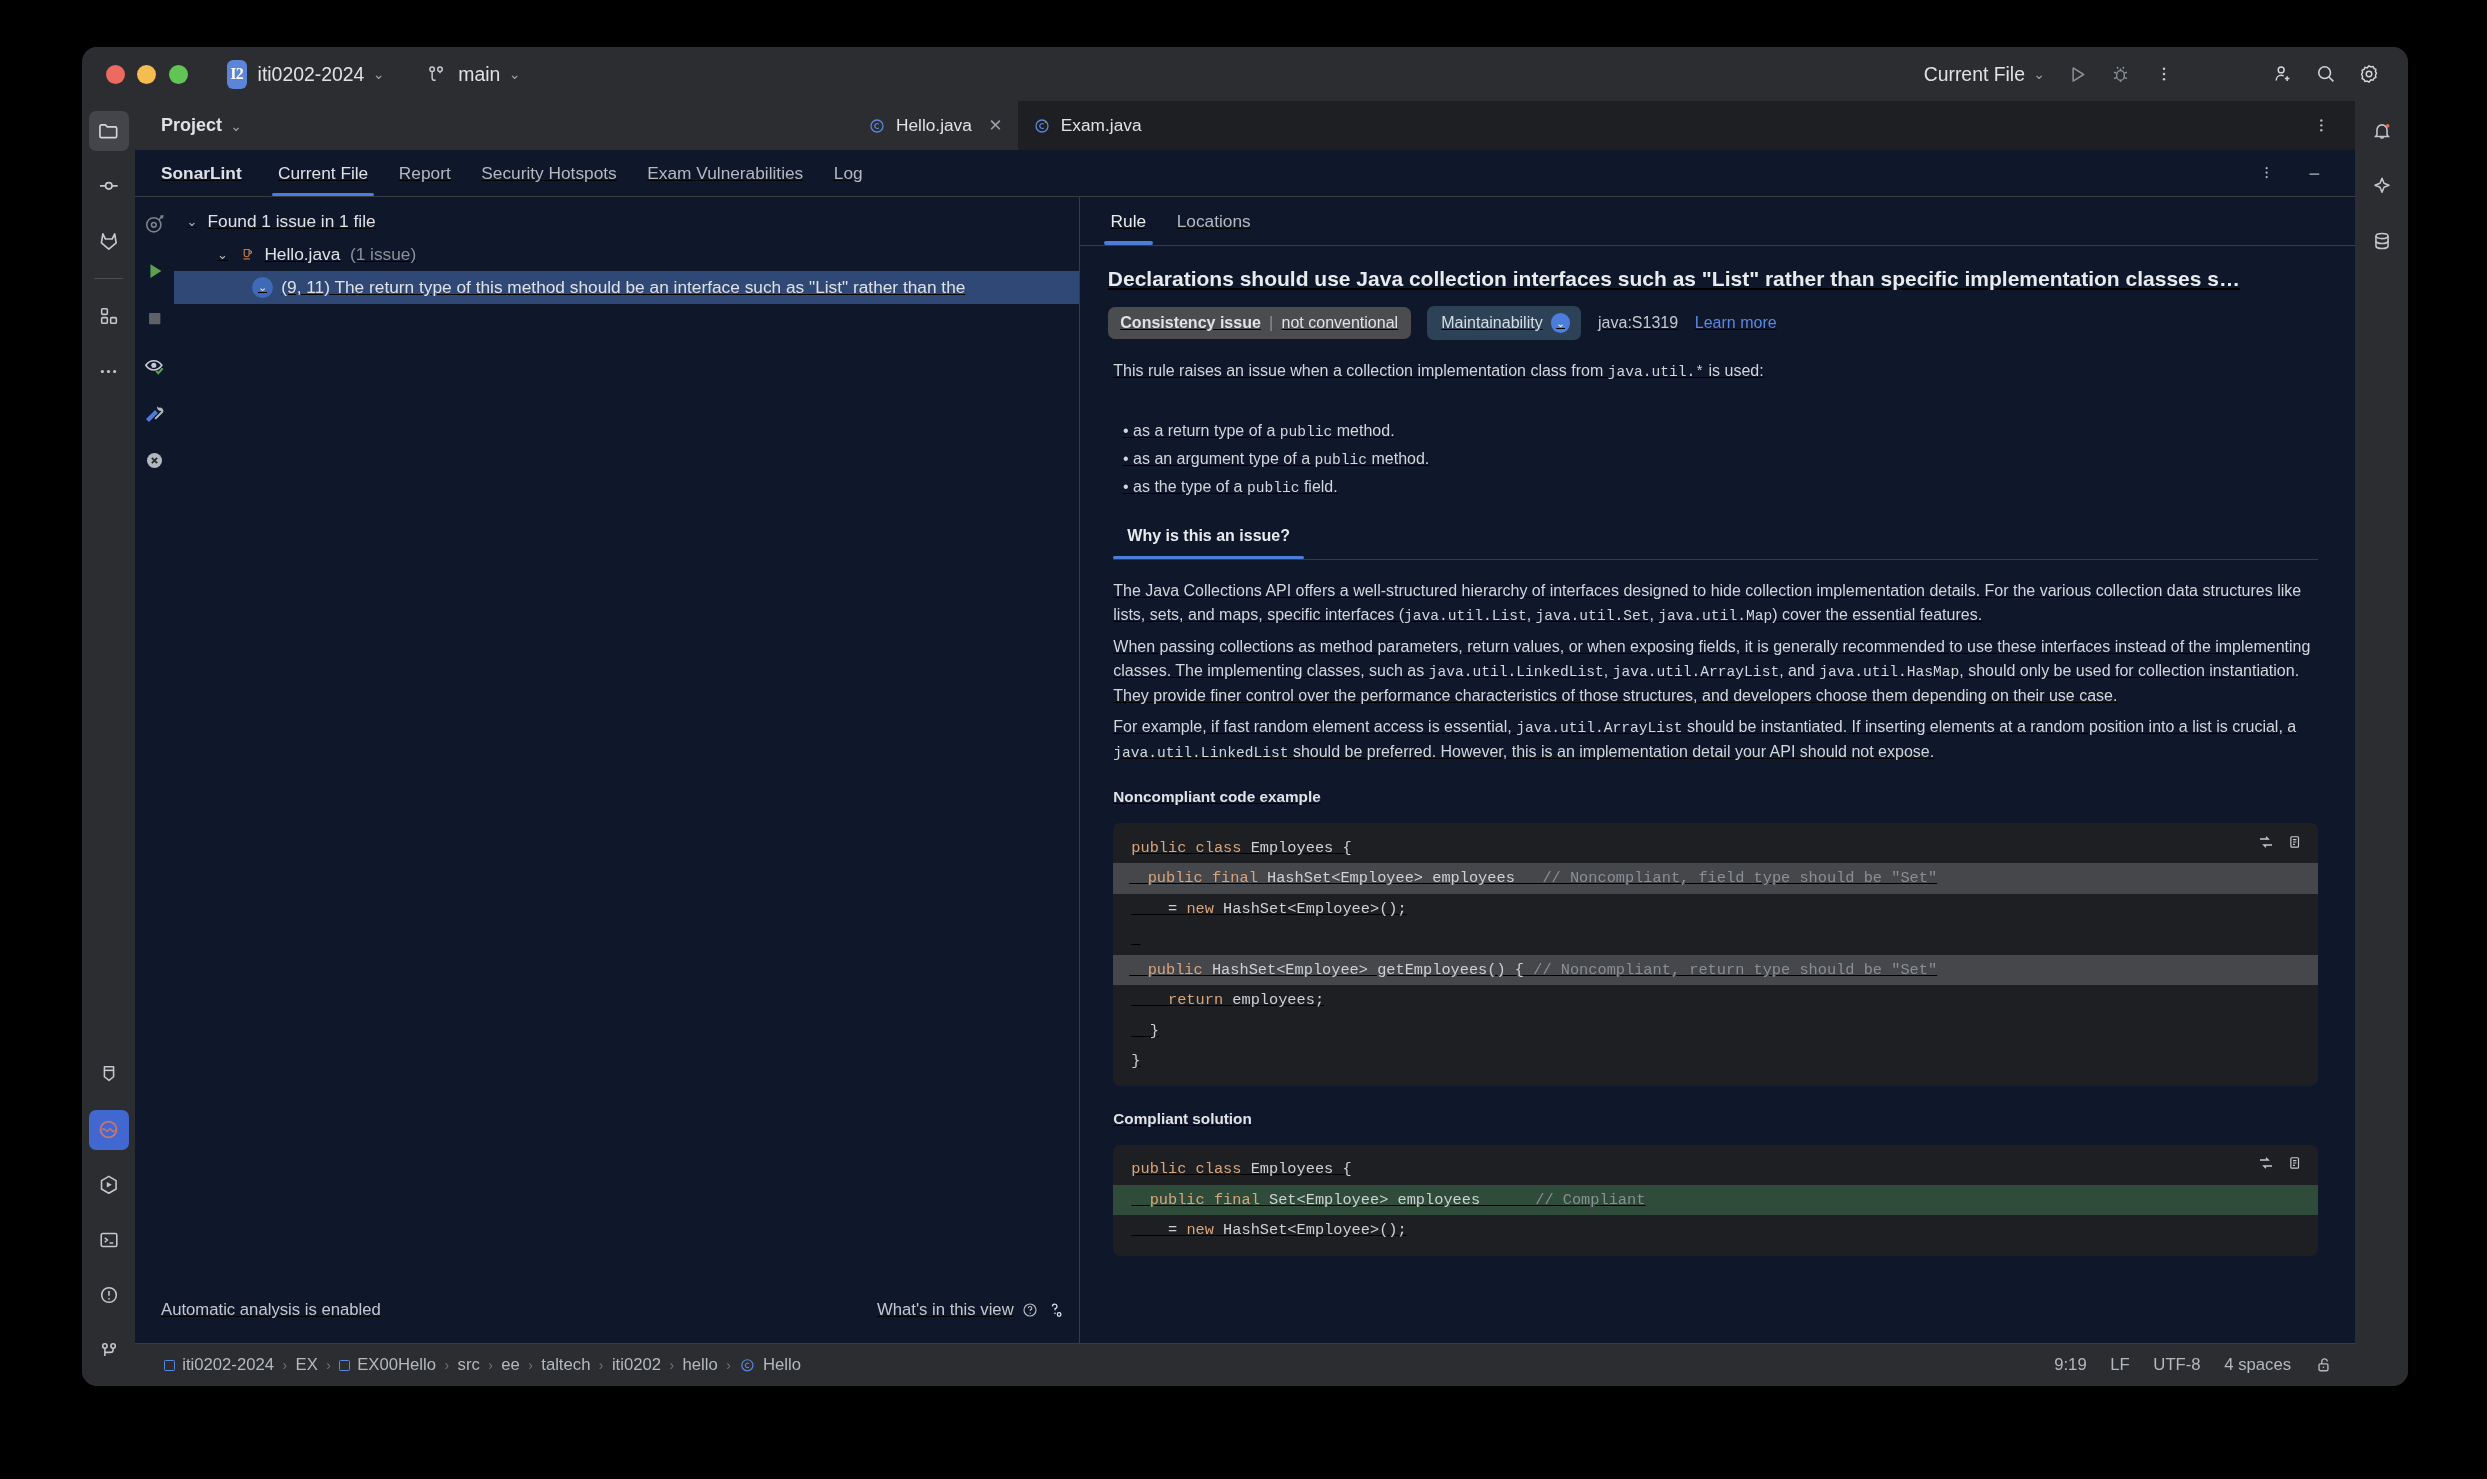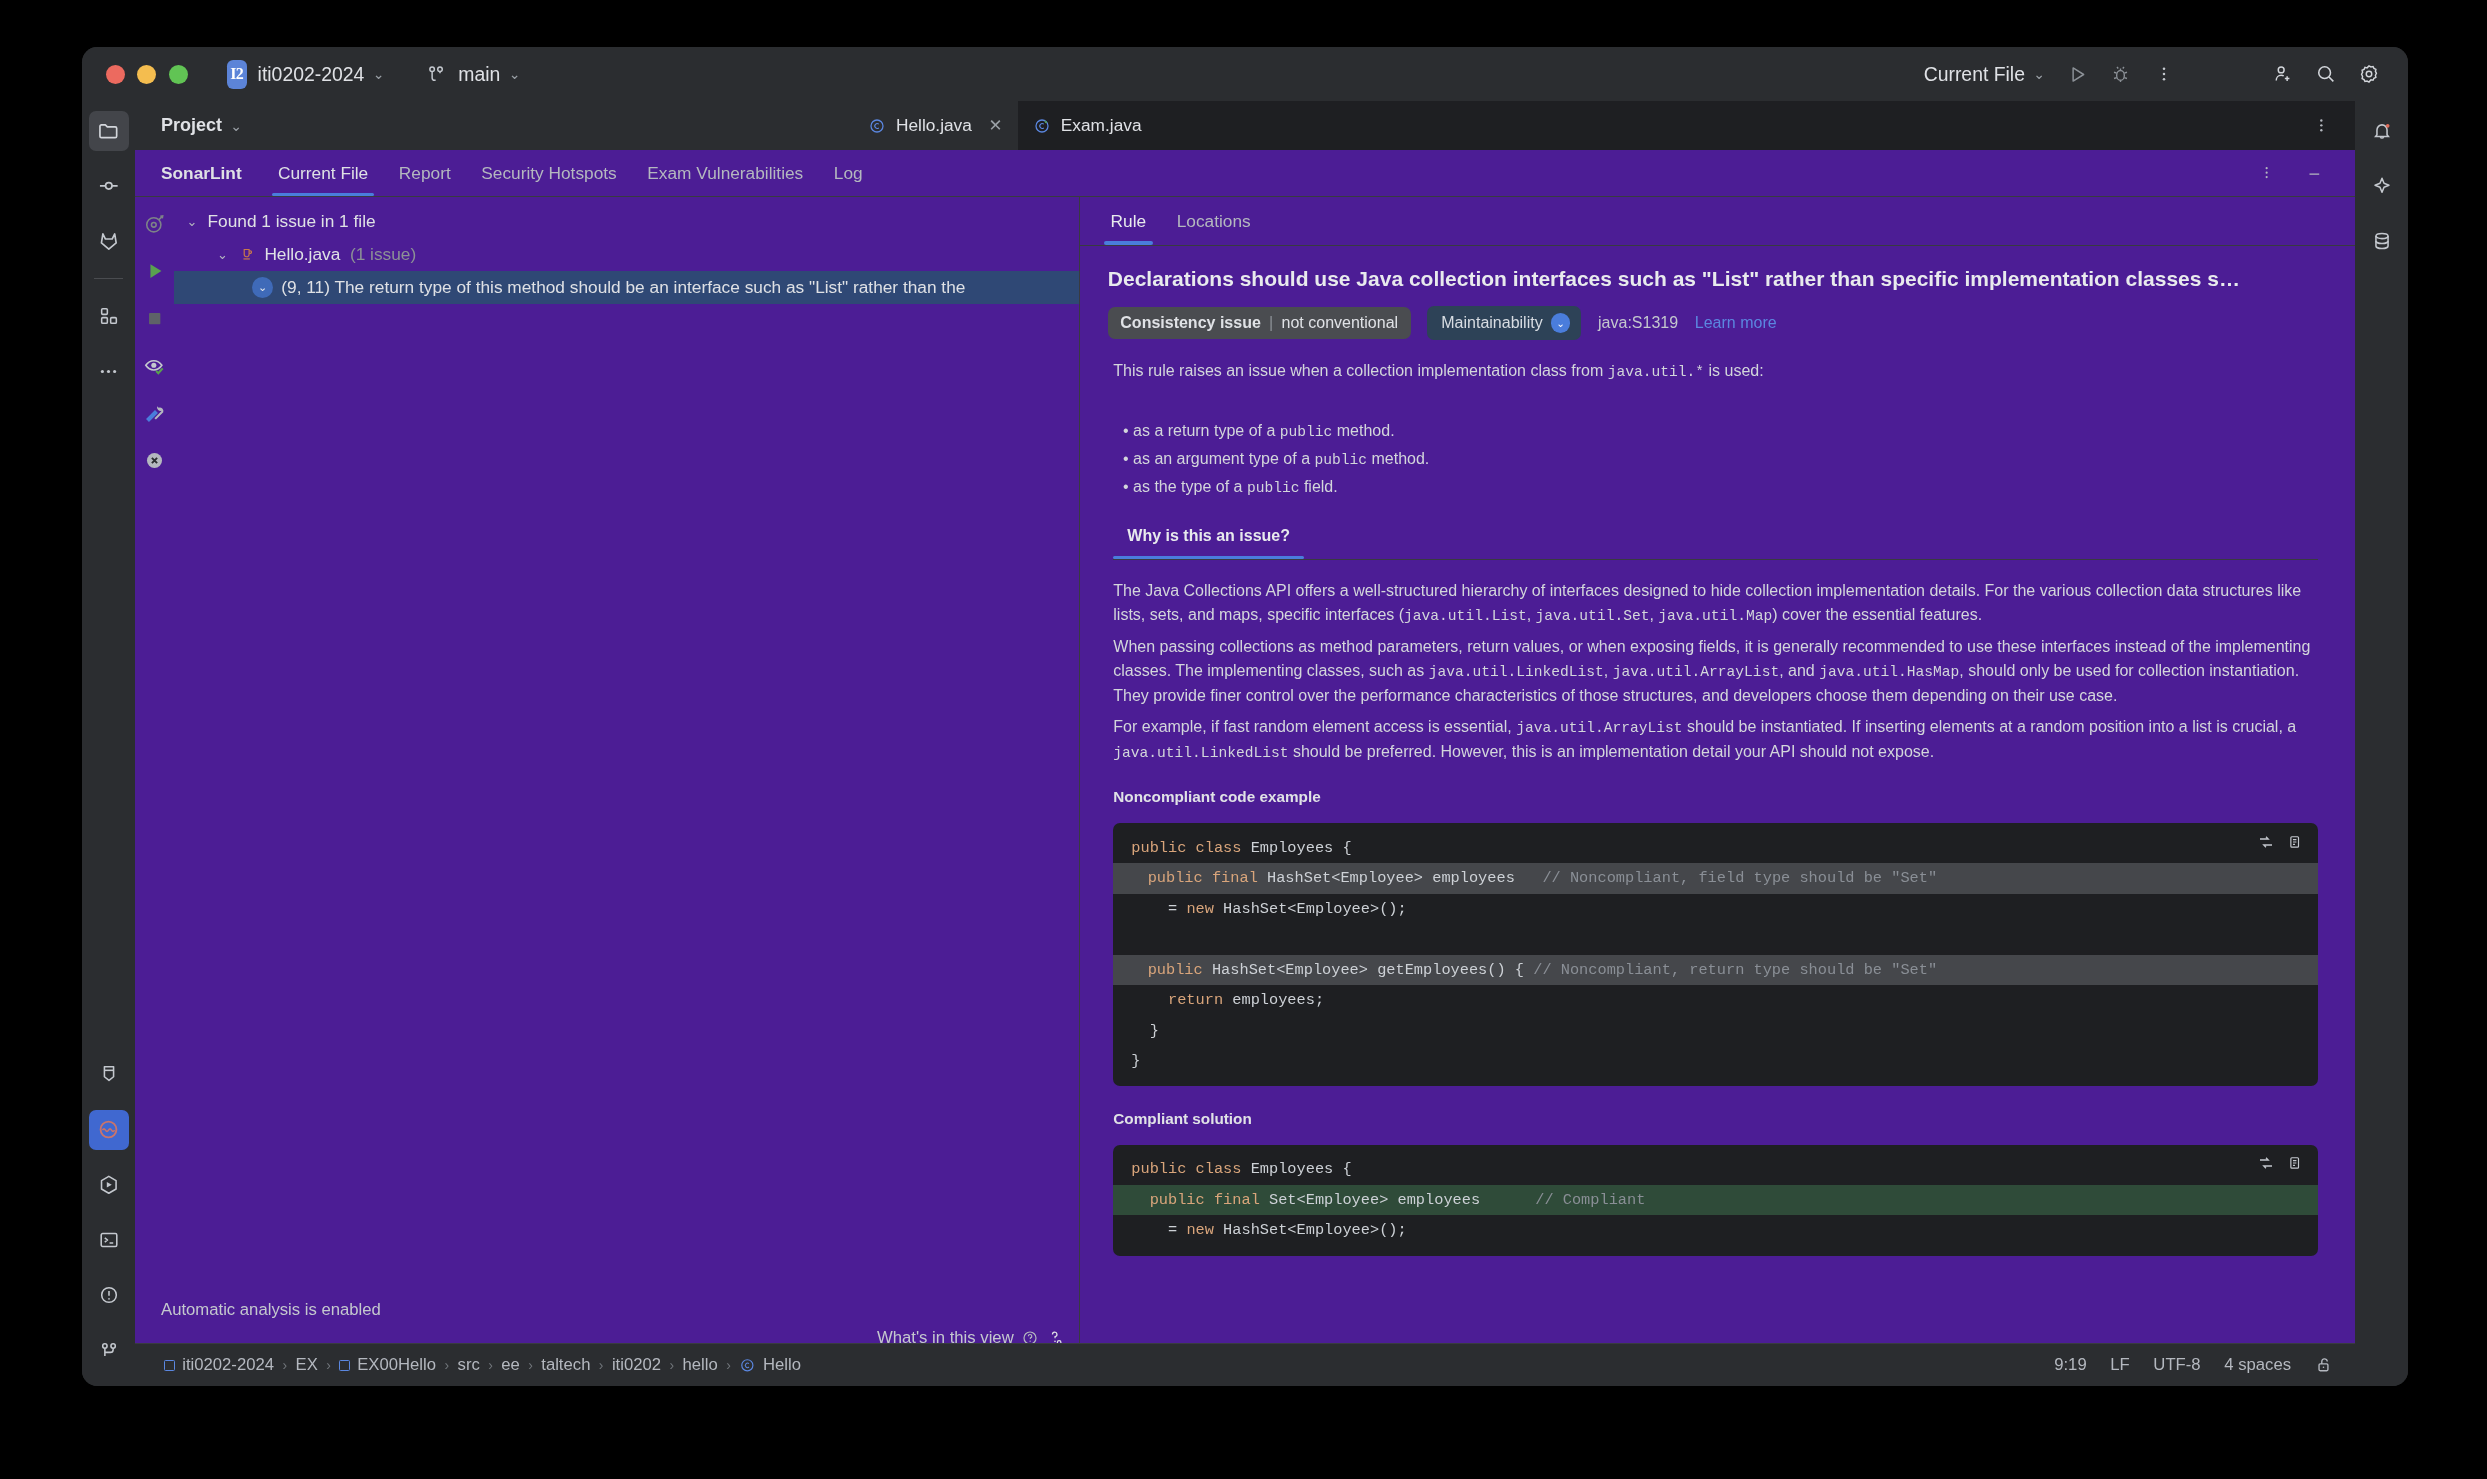--- a/index.html
+++ b/index.html
@@ -98,21 +98,21 @@
   }
   .ftab.active { background: #2b2d30; }
   .ftab .close { color: #9aa0a6; font-size: 16.7px; margin-left: 7px; }
   .ftab-spacer { flex: 1; background: #1e1f22; }
   .head-right {
     display: flex; align-items: center; gap: 0; padding-right: 12.5px;
     background: #1e1f22;
   }
 
   
-  .toolwin { flex: 1; display: flex; flex-direction: column; min-height: 0; background: #4c1d95; }
+  .toolwin { flex: 1; display: flex; flex-direction: column; min-height: 0; background: #0f172a; text-decoration: underline; }
   .tw-tabs {
     height: 47px; flex: 0 0 47px;
     display: flex; align-items: center; padding-left: 26px;
     gap: 0; border-bottom: 0.7px solid #393b40;
   }
   .tw-tab {
     font-size: 17.3px; color: #b4b8bf; padding: 0 15.3px;
     height: 100%; display: flex; align-items: center; position: relative;
   }
   .tw-tab.title { color: #dfe1e5; font-weight: bold; padding-left: 0; padding-right: 21px; }
@@ -144,21 +144,21 @@
     color: #e8eaed; font-size: 11px; display: flex; align-items: center; justify-content: center;
     margin-right: 8.3px; flex: 0 0 21px;
   }
   .muted { color: #8c9196; margin-left: 9.7px; }
   .java-ico { margin: 0 8.3px 0 1.4px; }
 
   .issues-foot {
     height: 43px; flex: 0 0 43px; display: flex; align-items: flex-start;
     padding: 0 15.3px 0 26px; font-size: 16.7px; color: #c4c8ce;
   }
-  .issues-foot .right { margin-left: auto; display: flex; align-items: center; gap: 7px; margin-top: 28px; }
+  .issues-foot .right { margin-left: auto; display: flex; align-items: center; gap: 7px; }
 
   
   .rule-panel { flex: 1; display: flex; flex-direction: column; min-width: 0; border-left: 0.7px solid #393b40; }
   .rp-tabs { height: 49px; flex: 0 0 49px; display: flex; align-items: center; padding-left: 15.3px; border-bottom: 0.7px solid #393b40; }
   .rp-tab { font-size: 17.3px; color: #b4b8bf; padding: 0 15.3px; height: 100%; display: flex; align-items: center; position: relative; }
   .rp-tab.sel { color: #e8eaed; }
   .rp-tab.sel::after { content: ""; position: absolute; left: 8.3px; right: 8.3px; bottom: 0; height: 4.2px; background: #4a7ddc; border-radius: 2.1px; }
 
   .rp-scroll { flex: 1; overflow: hidden; padding: 21px 30.5px 0 15.3px; min-height: 0; }
   .rule-title {

